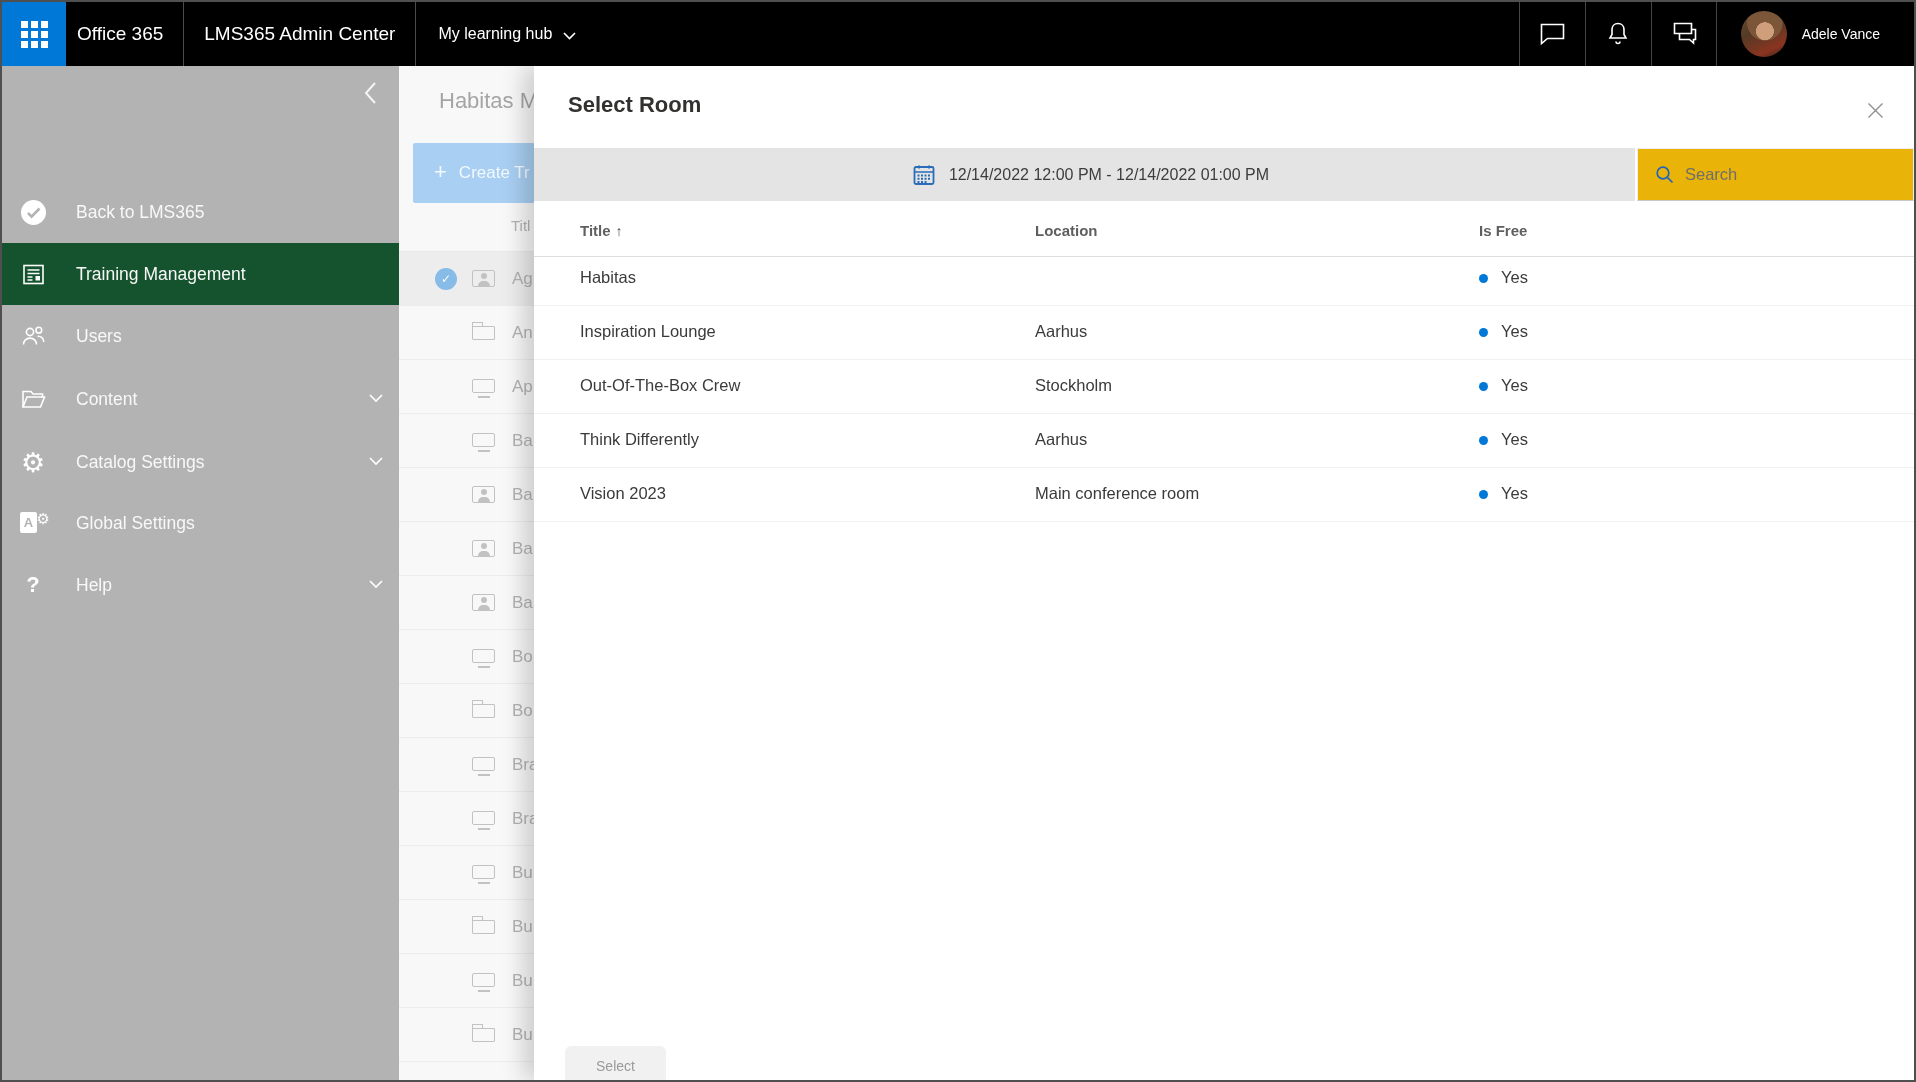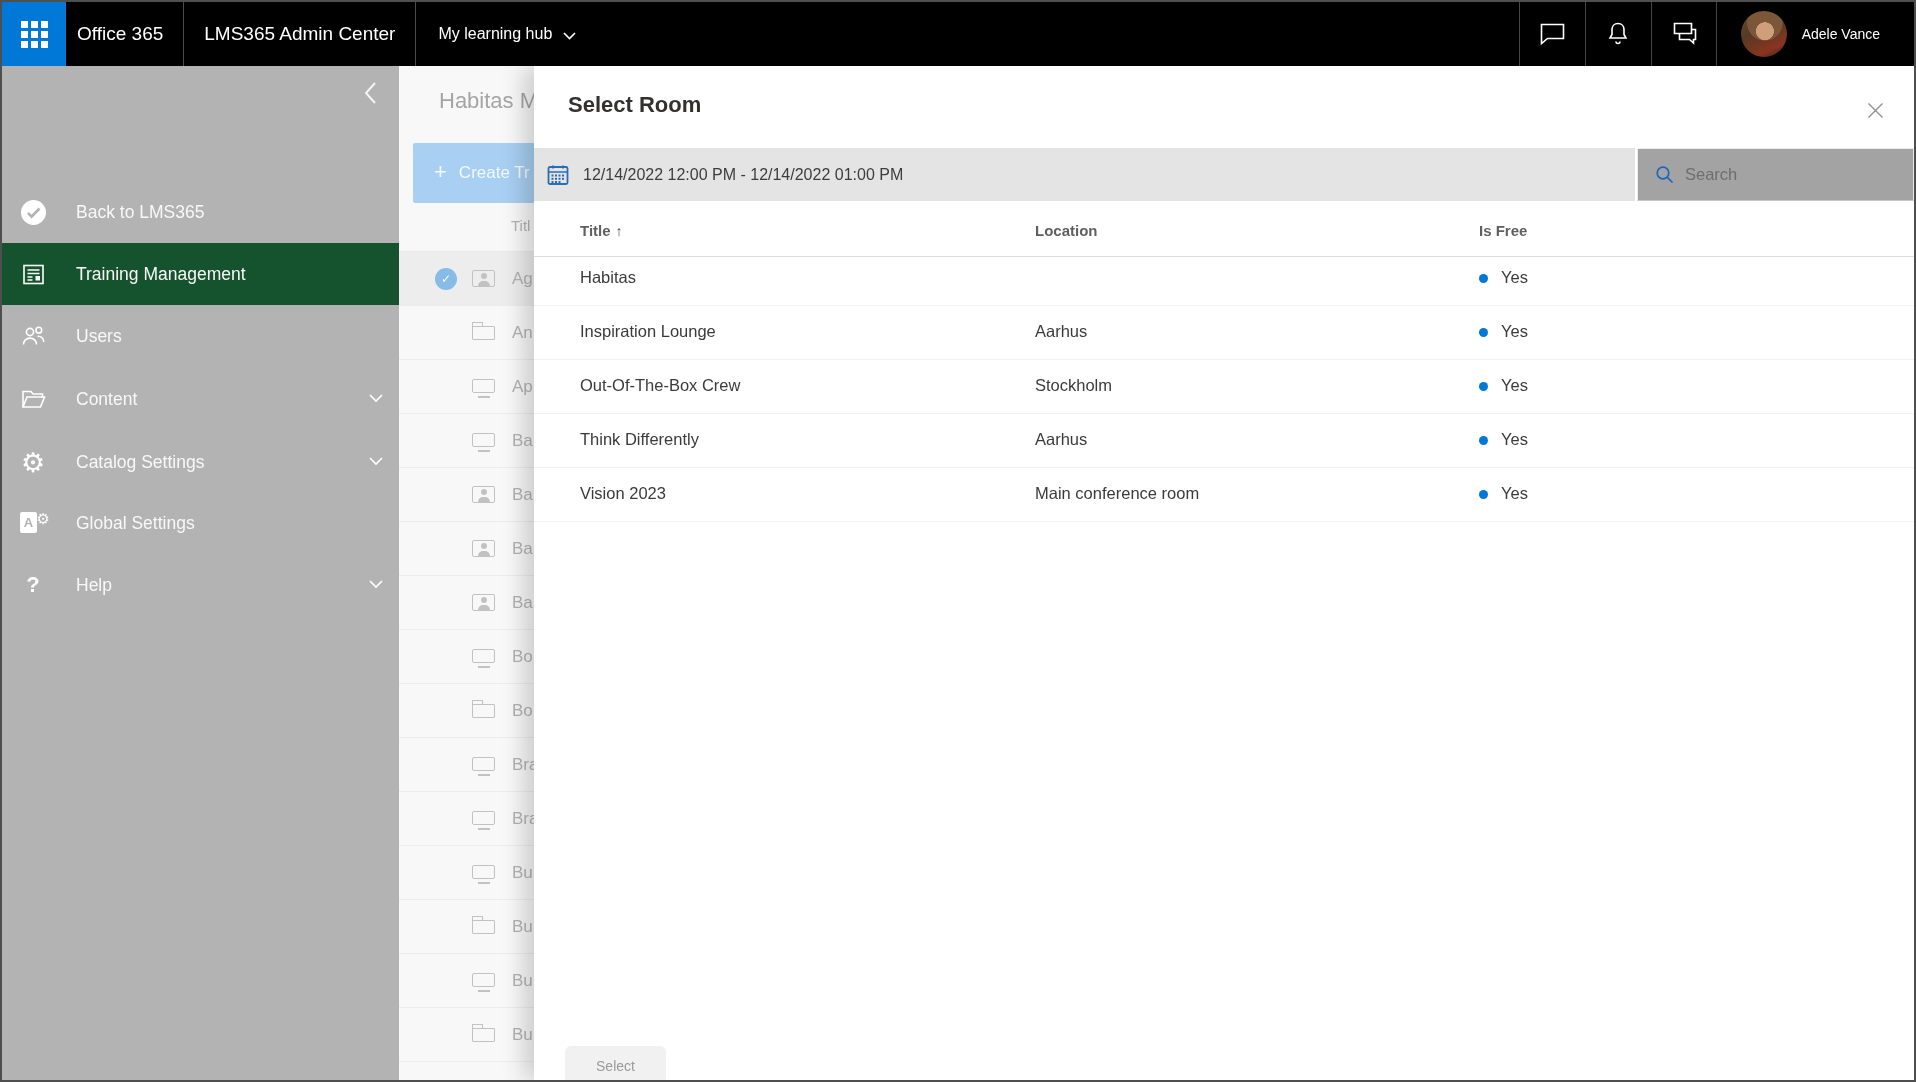--- a/index.html
+++ b/index.html
@@ -86,25 +86,25 @@
   
   .modal {
     position:absolute; left:532px; top:64px; right:0; bottom:0; background:#fff; z-index:20;
     box-shadow:-10px 0 22px rgba(0,0,0,0.18);
   }
   .modal-title { position:absolute; left:34px; top:26px; font-size:22px; font-weight:600; color:#323130; }
   .modal-close { position:absolute; right:26px; top:32px; background:none; border:none; cursor:pointer; padding:4px; }
   .toolbar { position:absolute; left:0; right:0; top:82px; height:53px; }
   .datebar {
     position:absolute; left:0; top:0; width:1101px; height:53px; background:#e4e4e4;
-    display:flex; align-items:center; padding-left:13px; cursor:pointer;
+    display:flex; align-items:center; padding-left:13px; cursor:pointer;justify-content:center;
   }
   .datebar .date-text { margin-left:14px; font-size:16px; color:#3d3d3d; white-space:nowrap; }
   .searchbox {
-    position:absolute; left:1103px; right:0; top:0; height:53px; background:#a3a3a3;
+    position:absolute; left:1103px; right:0; top:0; height:53px; background:#eab308;
     border:1px solid #ededed; border-bottom:1px solid #c9c9c9;
     display:flex; align-items:center; padding-left:17px;
   }
   .searchbox input {
     border:none; outline:none; font-size:16.5px; color:#333; margin-left:11px; width:200px;
     font-family:"Liberation Sans", sans-serif; background:transparent;
   }
   .searchbox input::placeholder { color:#6e6e6e; opacity:1; }
 
   .thead { position:absolute; left:0; right:0; top:141px; height:50px; border-bottom:1px solid #dedede; font-size:15px; color:#5f5f5f;font-weight:bold; }

